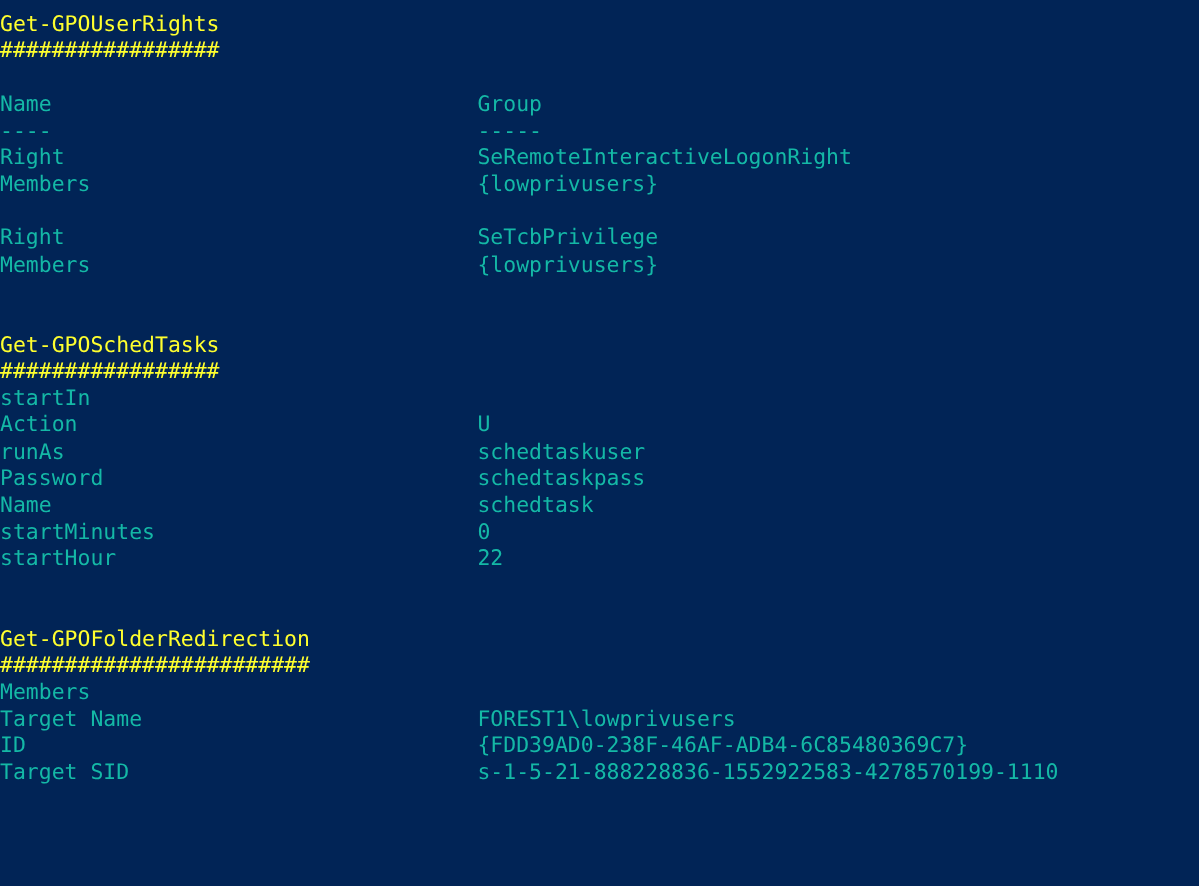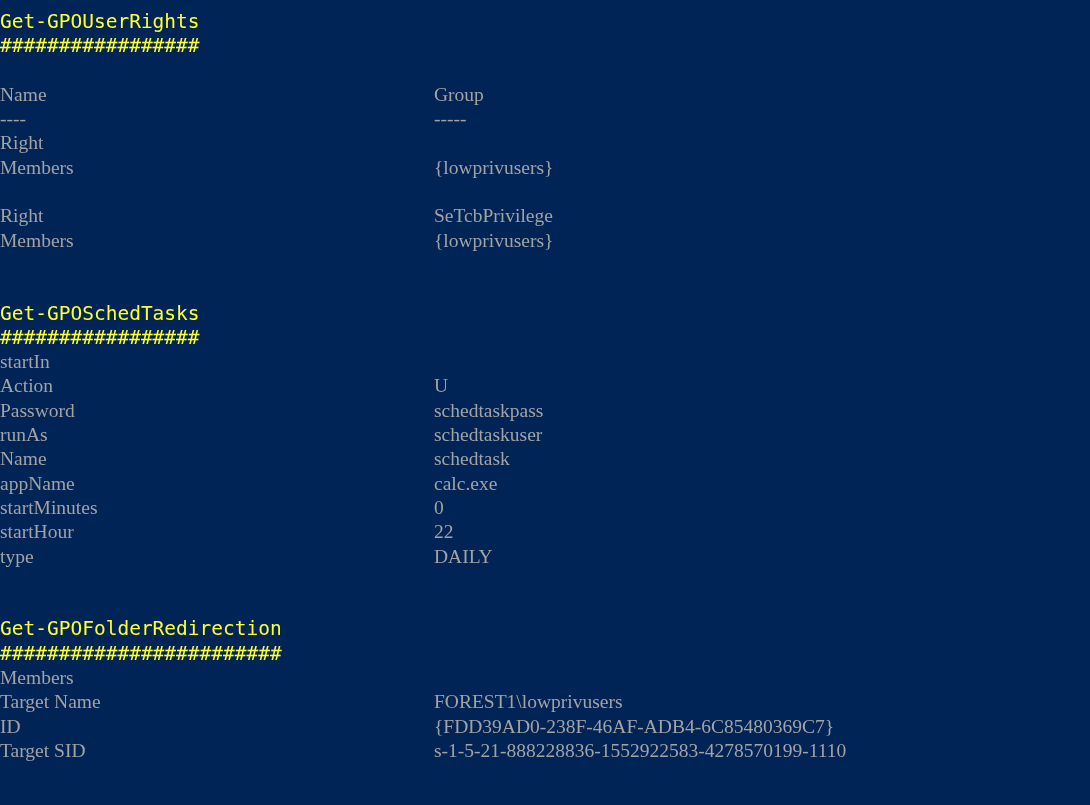--- a/index.html
+++ b/index.html
@@ -41,22 +41,21 @@
     left: 434px;
     top: 0;
   }
   .hdr {
     color: #ffff2e;
   }
   .hashes {
     color: #ffff2e;
   }
   .body-text {
-    color: #a3a3a3;
-    font-family: Liberation Serif, serif;
+    color: #14b8a6;
   }
   .spacer {
     height: 24.3px;
   }
   #top-pad {
     height: 10px;
   }
 </style>
 </head>
 <body>
@@ -74,20 +73,21 @@
   <div class="line">
     <span class="col-name body-text">Name</span>
     <span class="col-value body-text">Group</span>
   </div>
   <div class="line">
     <span class="col-name body-text">----</span>
     <span class="col-value body-text">-----</span>
   </div>
   <div class="line">
     <span class="col-name body-text">Right</span>
+    <span class="col-value body-text">SeRemoteInteractiveLogonRight</span>
   </div>
   <div class="line">
     <span class="col-name body-text">Members</span>
     <span class="col-value body-text">{lowprivusers}</span>
   </div>
   <div class="line">
     <span class="col-name body-text"></span>
     <span class="col-value body-text"></span>
   </div>
   <div class="line">
@@ -110,46 +110,38 @@
   </div>
   <div class="line">
     <span class="col-name body-text">startIn</span>
     <span class="col-value body-text"></span>
   </div>
   <div class="line">
     <span class="col-name body-text">Action</span>
     <span class="col-value body-text">U</span>
   </div>
   <div class="line">
+    <span class="col-name body-text">runAs</span>
+    <span class="col-value body-text">schedtaskuser</span>
+  </div>
+  <div class="line">
     <span class="col-name body-text">Password</span>
     <span class="col-value body-text">schedtaskpass</span>
   </div>
   <div class="line">
-    <span class="col-name body-text">runAs</span>
-    <span class="col-value body-text">schedtaskuser</span>
-  </div>
-  <div class="line">
     <span class="col-name body-text">Name</span>
     <span class="col-value body-text">schedtask</span>
-  </div>
-  <div class="line">
-    <span class="col-name body-text">appName</span>
-    <span class="col-value body-text">calc.exe</span>
   </div>
   <div class="line">
     <span class="col-name body-text">startMinutes</span>
     <span class="col-value body-text">0</span>
   </div>
   <div class="line">
     <span class="col-name body-text">startHour</span>
     <span class="col-value body-text">22</span>
-  </div>
-  <div class="line">
-    <span class="col-name body-text">type</span>
-    <span class="col-value body-text">DAILY</span>
   </div>
 
   <div class="line spacer"></div>
   <div class="line spacer"></div>
 
   <div class="line">
     <span class="col-name hdr">Get-GPOFolderRedirection</span>
   </div>
   <div class="line">
     <span class="col-name hashes">########################</span>

